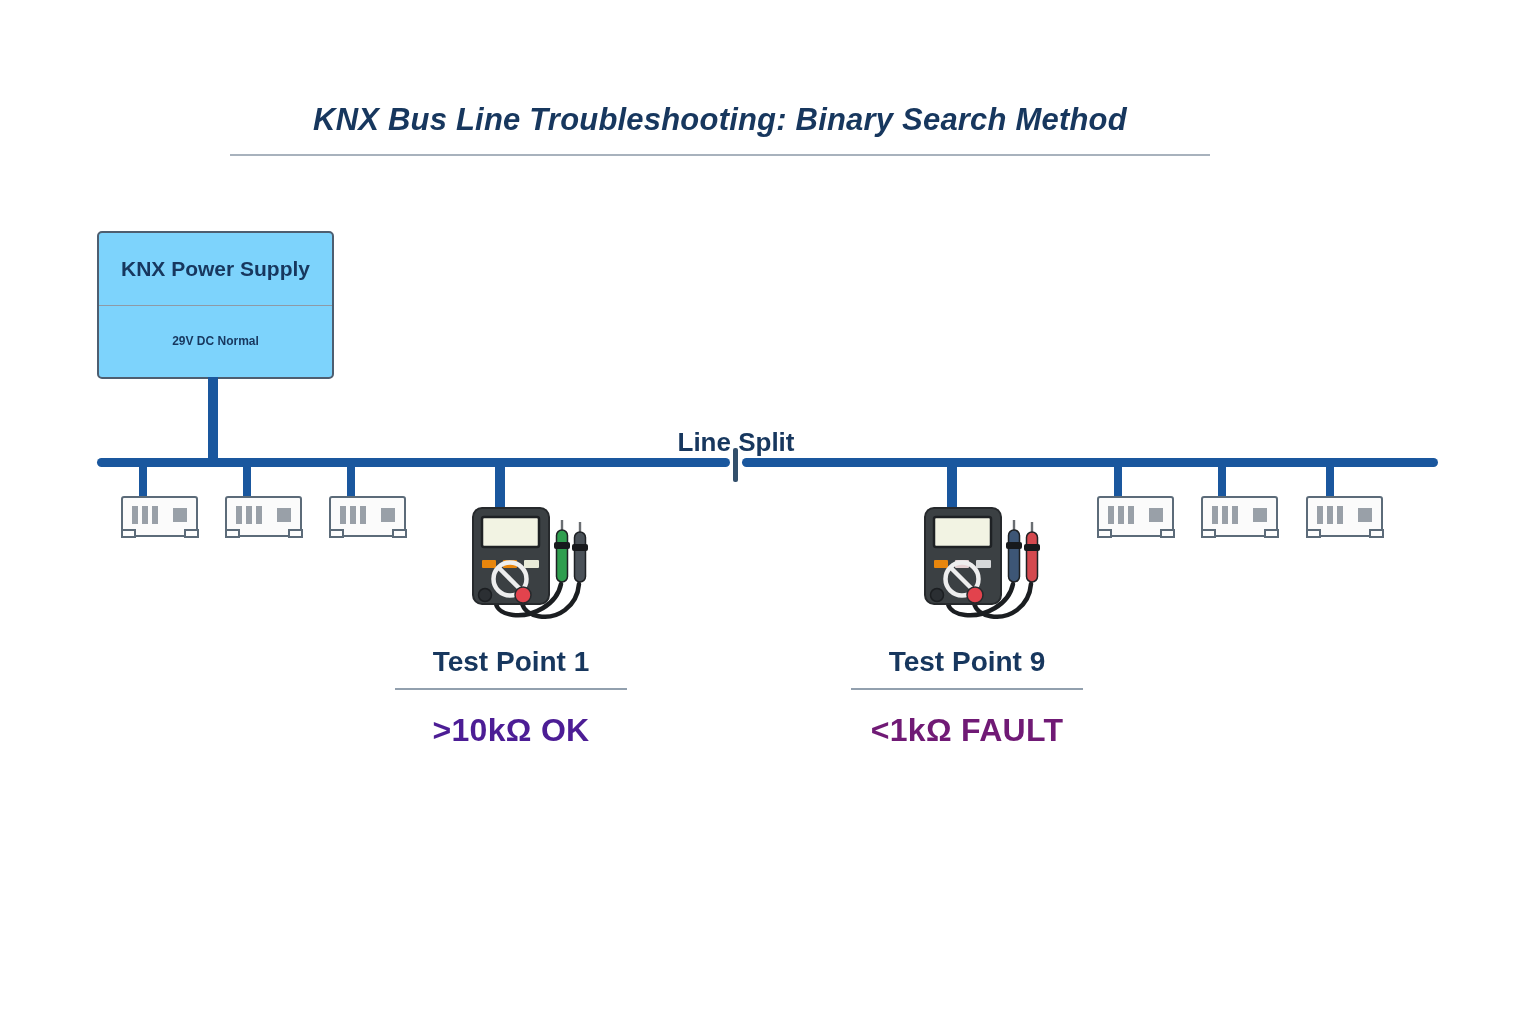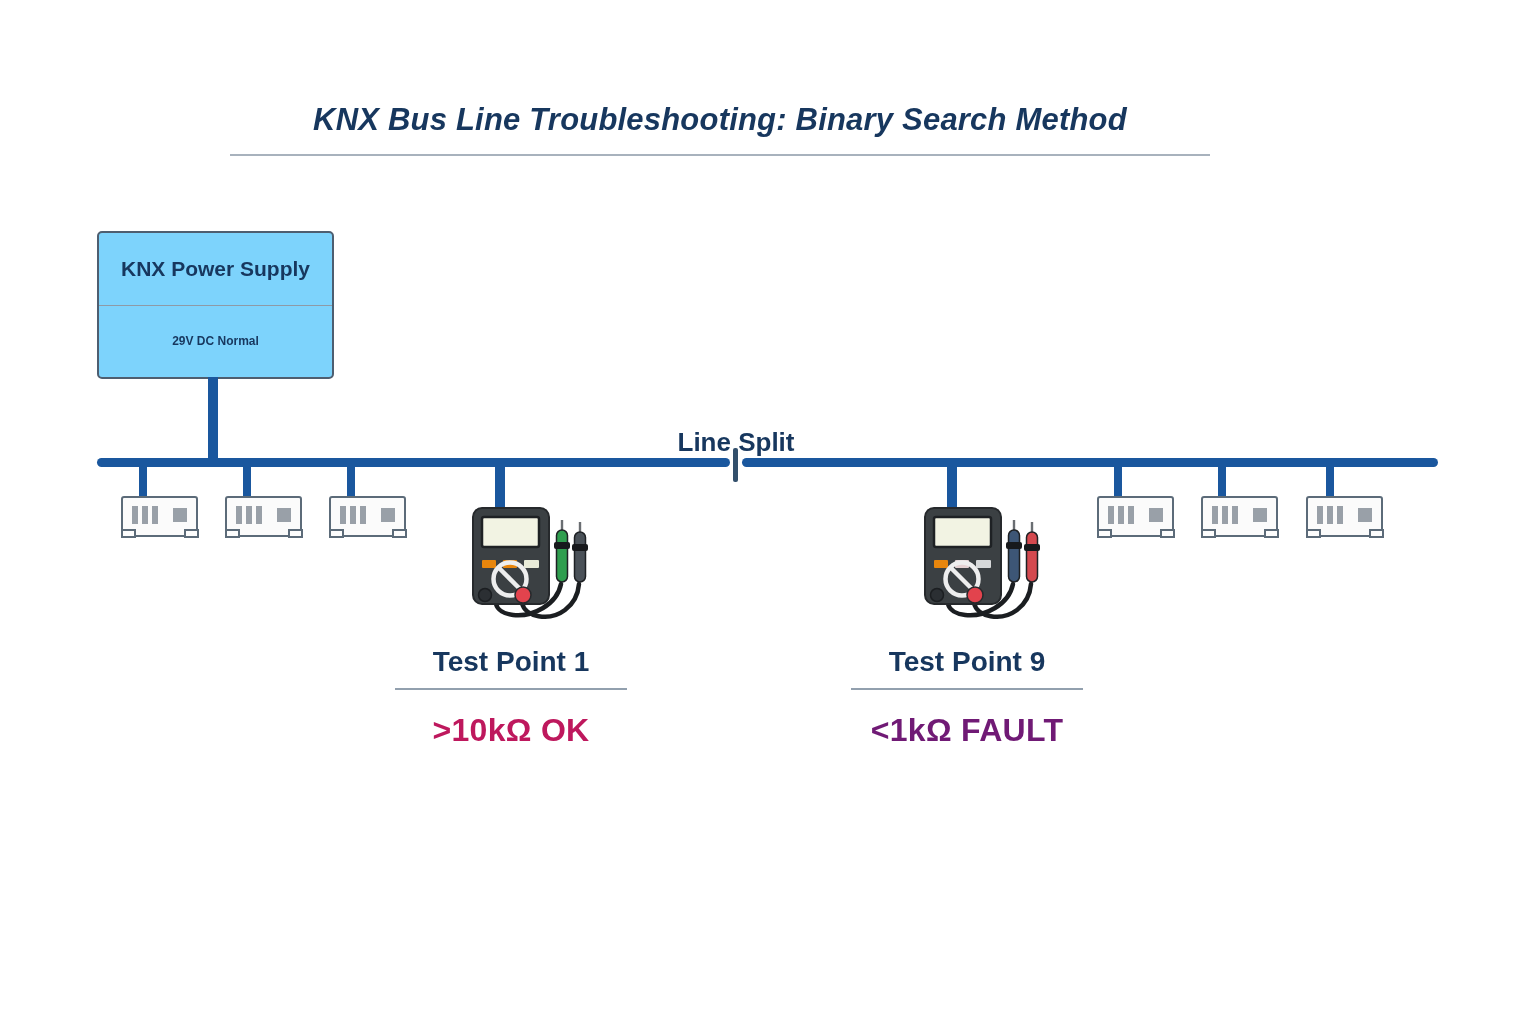--- a/index.html
+++ b/index.html
@@ -47,21 +47,21 @@
   .device .notch.nr { right:-2.5px; }
 
   
   .meter { position:absolute; top:504px; width:125px; height:118px; }
 
   
   .testpoint { position:absolute; width:250px; text-align:center; }
   .tp-label { font-size:28px; font-weight:700; color:#17375e; }
   .tp-rule  { margin:10px auto 0 auto; width:232px; border-top:2px solid #92a0ae; height:0; }
   .tp-reading { margin-top:22px; font-size:32px; font-weight:700; letter-spacing:0.3px; }
-  .tp-reading.ok    { color:#be185d; }
+  .tp-reading.ok    { color:#4c1d95; }
   .tp-reading.fault { color:#701a75; }
 </style>
 </head>
 <body>
 
 <div class="stage">
 
   <div class="header">
     <div class="title">KNX Bus Line Troubleshooting: Binary Search Method</div>
     <div class="title-rule"></div>

